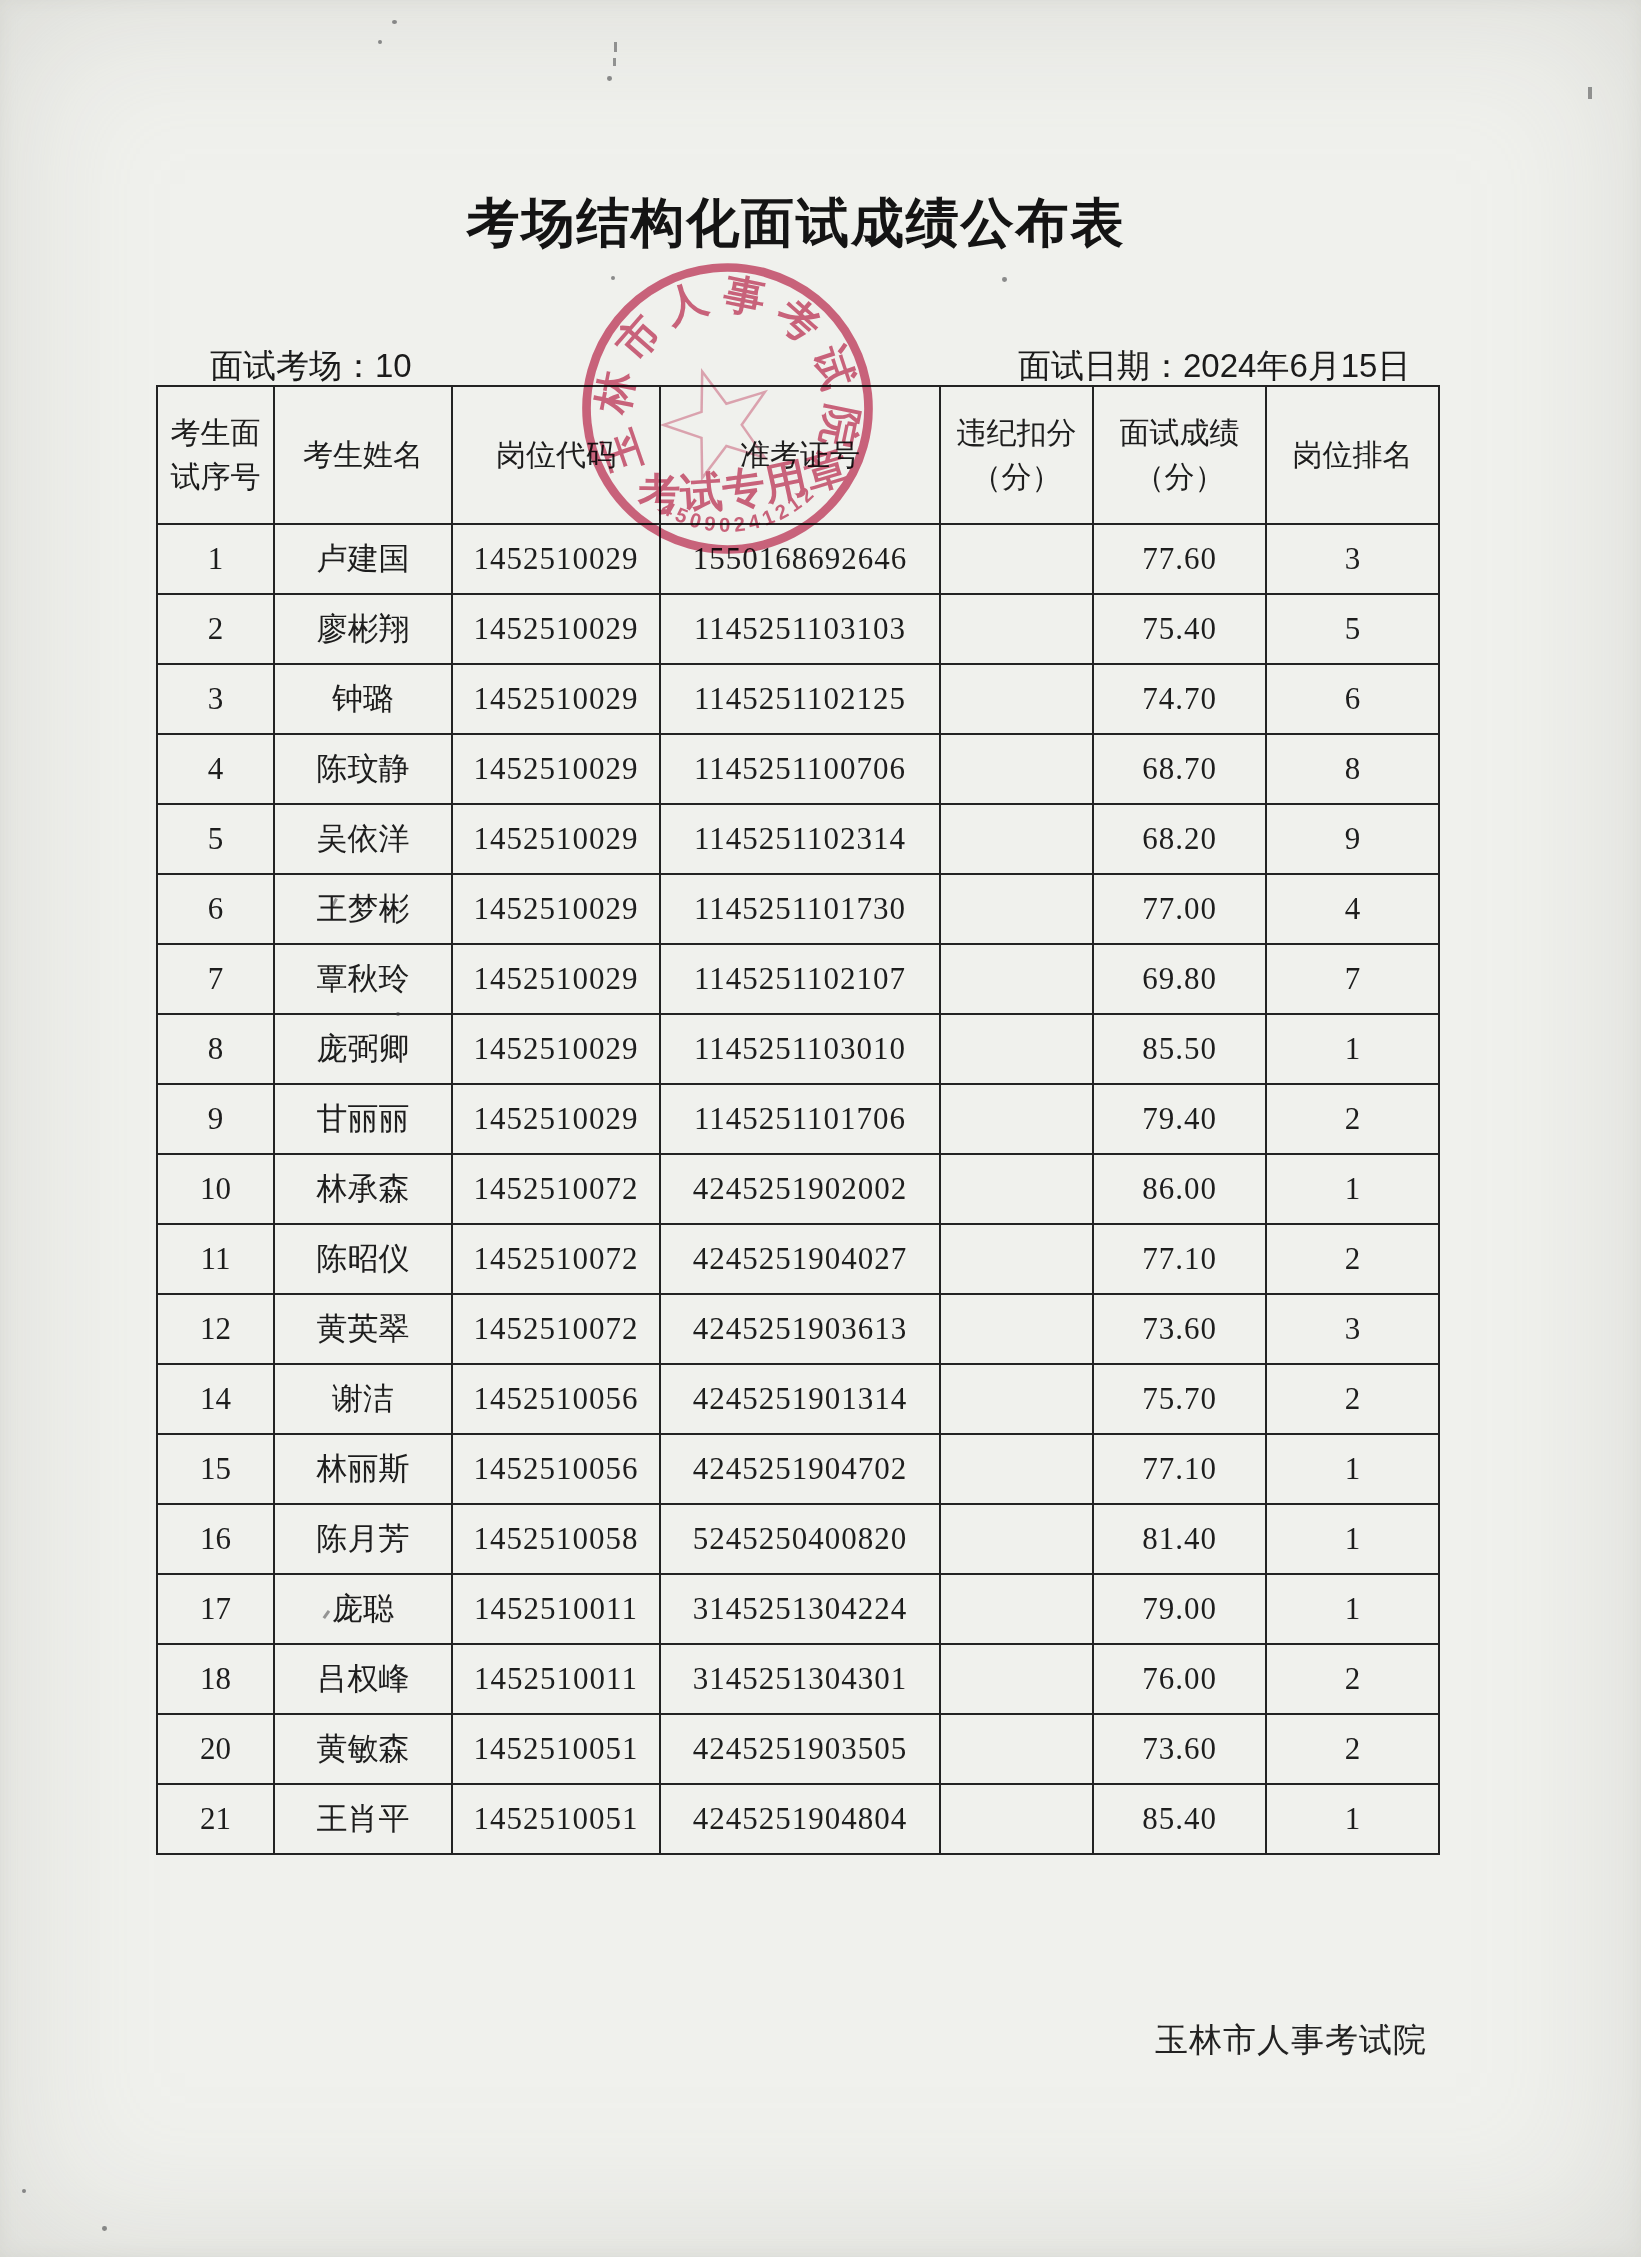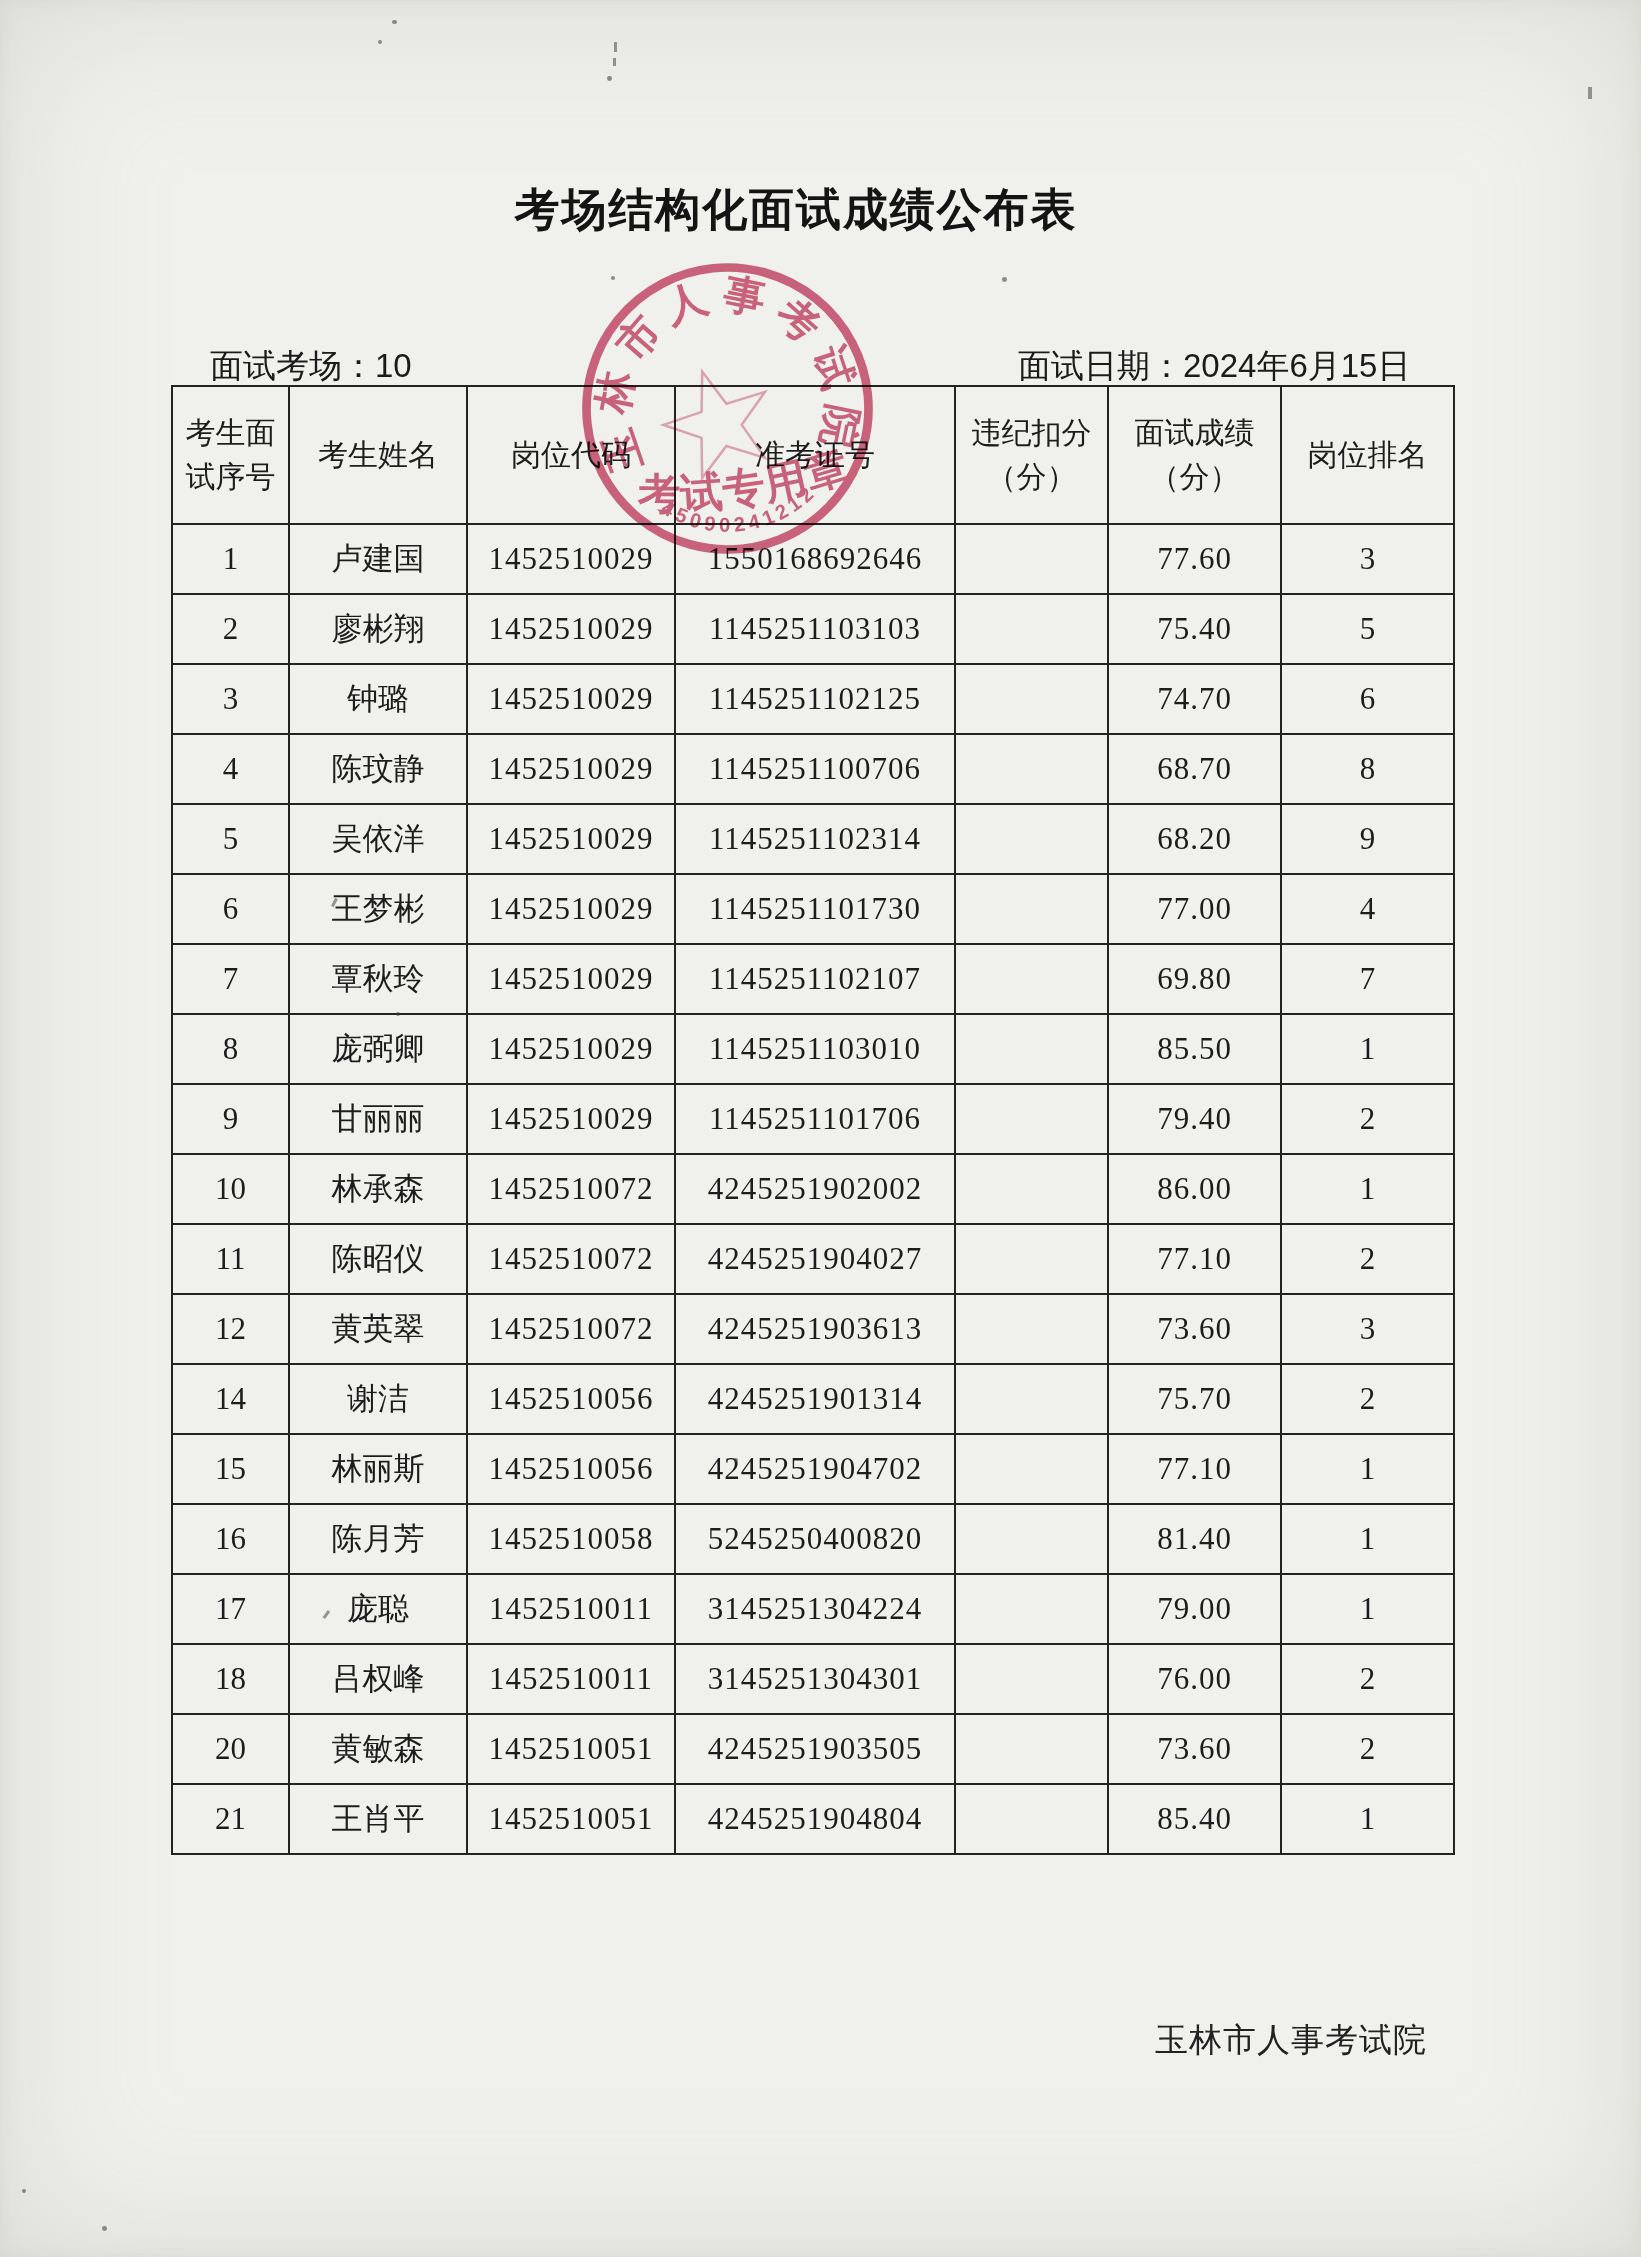--- a/index.html
+++ b/index.html
@@ -7,32 +7,32 @@
     position:relative;
     width:1641px;height:2257px;
     margin:0 auto;
     background:#f0f1ed;
     box-shadow:inset 0 0 154px rgba(175,175,168,.35), inset 0 0 17.4px rgba(190,190,185,.25);
     overflow:hidden;
     font-family:"Liberation Serif","DejaVu Serif",serif;
     color:#1d1d1d;
   }
   .doc-title{
-    position:absolute;left:156px;top:180px;width:1280px;
+    position:absolute;left:156px;top:188px;width:1280px;
     text-align:center;
     font-family:"Liberation Sans","DejaVu Sans",sans-serif;
-    font-weight:bold;font-size:45px;letter-spacing:1.9px;color:#141414;
+    font-weight:bold;font-size:53px;letter-spacing:1.9px;color:#141414;
   }
   .info-line{position:absolute;top:344px;left:156px;width:1280px;height:42px;
     font-family:"Liberation Sans","DejaVu Sans",sans-serif;
     font-size:33px;color:#1b1b1b;text-decoration:underline;}
   .info-left{position:absolute;left:54px;top:0;}
   .info-right{position:absolute;left:862px;top:0;}
   table.score{
-    position:absolute;left:171px;top:385px;
+    position:absolute;left:156px;top:385px;
     border-collapse:collapse;table-layout:fixed;
     width:1280px;
     background:transparent;
   }
   table.score th,table.score td{
     border:2.9px solid #232323;
     text-align:center;vertical-align:middle;
     padding:0 5.8px;
     font-weight:normal;
     color:#1d1d1d;

